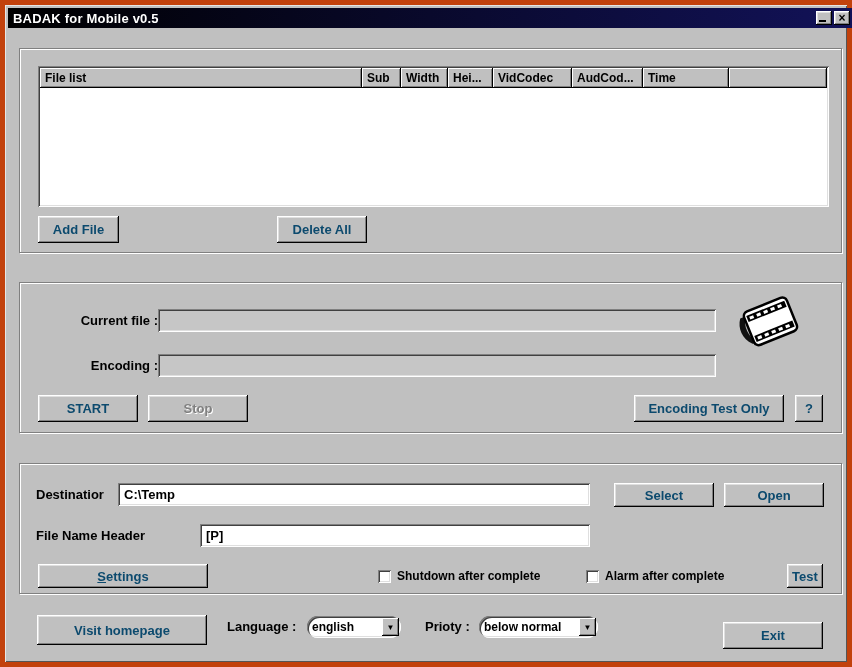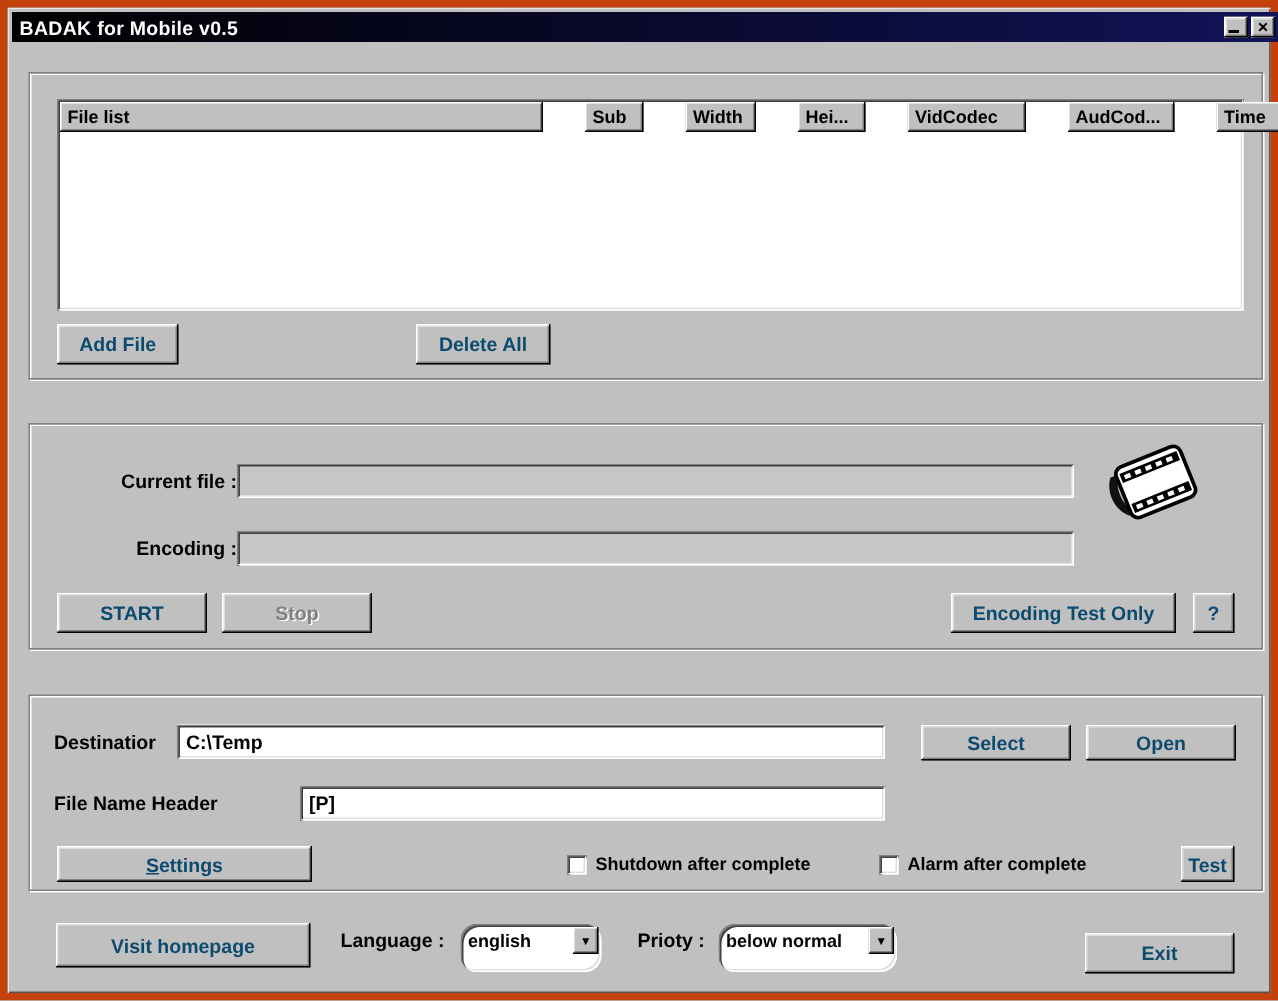--- a/index.html
+++ b/index.html
@@ -45,21 +45,21 @@
   }
   .btn.disabled { color: #808080; text-shadow: 1px 1px 0 #fff; cursor: default; }
   .mn { text-decoration: underline; }
 
   
   .listbox {
     position: absolute; left: 18px; top: 17px; width: 791px; height: 141px;
     background: #fff; padding: 2px;
     box-shadow: inset 1px 1px 0 #808080, inset -1px -1px 0 #fff, inset 2px 2px 0 #404040, inset -2px -2px 0 #dfdfdf;
   }
-  .list-header { display: flex; height: 20px; gap: 28px; }
+  .list-header { display: flex; height: 20px; }
   .hcell {
     flex: 0 0 auto; background: #c0c0c0; overflow: hidden; white-space: nowrap;
     box-shadow: inset -1px -1px 0 #000, inset 1px 1px 0 #fff, inset -2px -2px 0 #808080;
     font-size: 12px; font-weight: bold; display: flex; align-items: center; padding: 0 5px; cursor: pointer;
   }
   .c0 { width: 322px; } .c1 { width: 39px; } .c2 { width: 47px; text-align: right; } .c3 { width: 45px; }
   .c4 { width: 79px; } .c5 { width: 71px; } .c6 { width: 86px; } .c7 { flex: 1 1 auto; }
   .list-body { height: 117px; background: #fff; }
 
   #btn-add    { left: 18px;  top: 167px; width: 81px;  height: 27px; }
@@ -106,21 +106,21 @@
     margin-right: 6px;
   }
   .chk-lbl { font-size: 12px; font-weight: bold; white-space: nowrap; }
 
   
   #btn-home { left: 32px;  top: 610px; width: 170px; height: 30px; }
   #btn-exit { left: 718px; top: 617px; width: 100px; height: 27px; }
   #lbl-lang { left: 222px; top: 611px; }
   #lbl-prio { left: 420px; top: 611px; }
   .dropdown {
-    position: absolute; height: 32px; background: #fff; cursor: pointer;
+    position: absolute; height: 22px; background: #fff; cursor: pointer;
     box-shadow: inset 1px 1px 0 #808080, inset -1px -1px 0 #fff, inset 2px 2px 0 #404040, inset -2px -2px 0 #dfdfdf;
     border-radius: 11px;
   }
   #dd-lang { left: 302px; top: 611px; width: 94px; }
   #dd-prio { left: 474px; top: 611px; width: 119px; }
   .dd-value { position: absolute; left: 5px; top: 0; line-height: 22px; font-size: 12px; font-weight: bold; white-space: nowrap; }
   .dd-arrow {
     position: absolute; right: 2px; top: 2px; width: 17px; height: 18px; background: #c0c0c0;
     box-shadow: inset -1px -1px 0 #000, inset 1px 1px 0 #fff, inset -2px -2px 0 #808080;
     display: flex; align-items: center; justify-content: center; font-size: 8px; color: #000;

